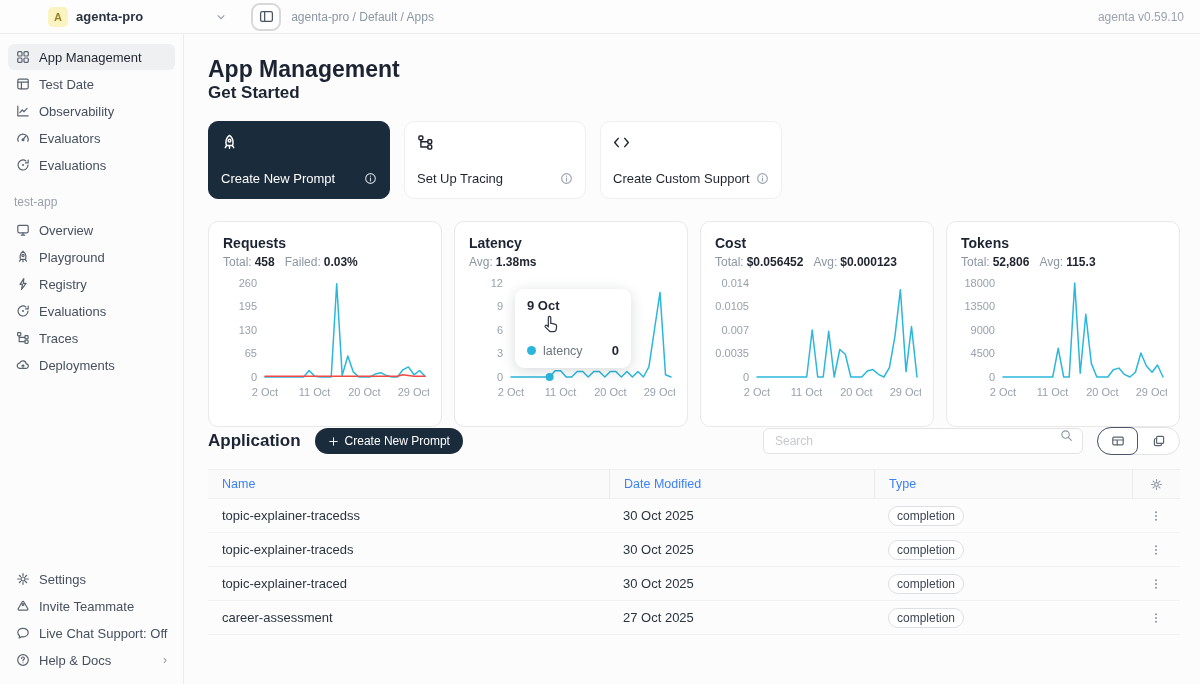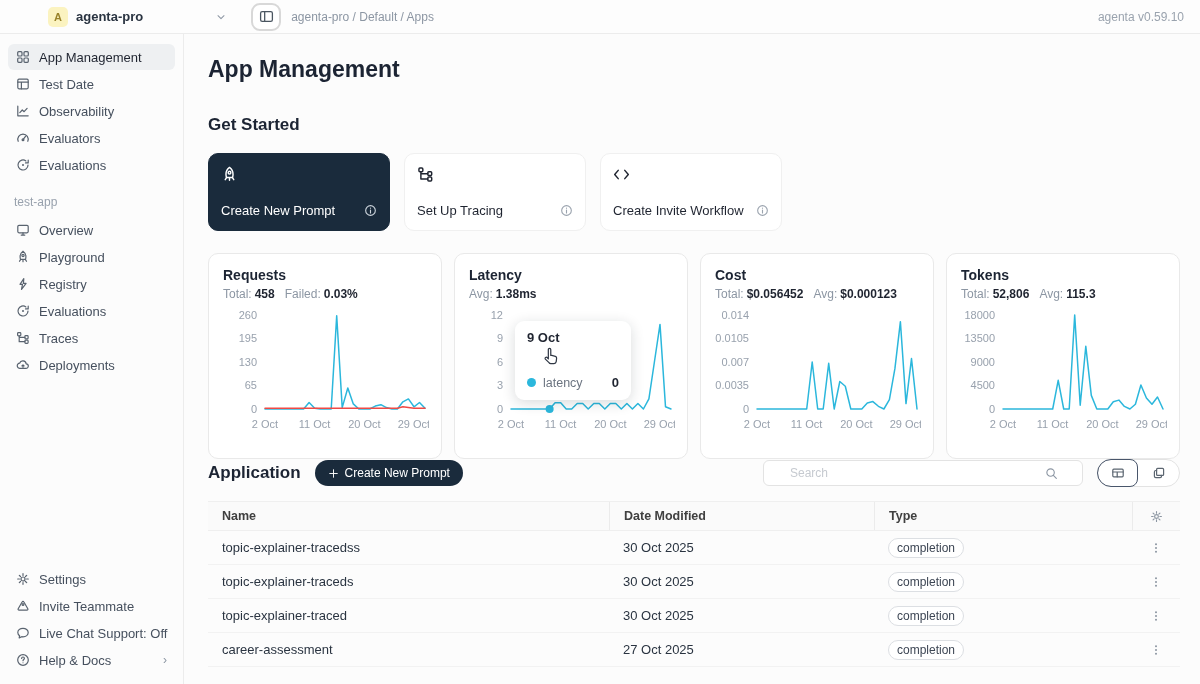--- a/index.html
+++ b/index.html
@@ -28,21 +28,21 @@
   .side-item .icn { flex:0 0 auto; color:#59636f; }
   .side-item.selected { background:#eef0f2; color:#1f2430; }
   .side-section { font-size:12px; color:#98a1ad; margin:16px 6px 8px; }
   .side-footer { margin-top:auto; }
   .side-chevron { margin-left:auto; color:#8c96a3; font-size:12px; }
 
   
   .main { position:absolute; top:34px; left:184px; right:0; bottom:0; overflow:hidden;
     padding:22px 20px 0 24px; }
   .page-title { font-size:23px; font-weight:700; color:#1c2433; }
-  .section-title { font-size:17px; font-weight:600; color:#1c2433; margin-top:32px; }
+  .section-title { font-size:17px; font-weight:600; color:#1c2433; }
 
   .gs-row { display:flex; gap:14px; margin-top:18px; }
   .gs-card { width:182px; height:78px; border-radius:10px; padding:12px;
     background:#fff; border:1px solid #f0f0f0; display:flex; flex-direction:column;
     justify-content:space-between; cursor:pointer; }
   .gs-card.dark { background:#1a2b3c; border-color:#1a2b3c; color:#fff; }
   .gs-card .icn { width:17px; height:17px; }
   .gs-bottom { display:flex; align-items:center; justify-content:space-between; font-size:13px; font-weight:500;}
   .gs-bottom .icn { width:13px; height:13px; color:#9aa3ae; }
   .gs-card.dark .gs-bottom .icn { color:#cdd5dd; }
@@ -66,37 +66,37 @@
 
   
   .app-header { display:flex; align-items:center; gap:14px; }
   .app-title { font-size:17px; font-weight:600; color:#1c2433; }
   .btn-dark { background:#1a2b3c; color:#fff; border:none; border-radius:14px; height:26px;
     padding:0 13px; font-size:12px; display:inline-flex; align-items:center; gap:6px; cursor:pointer;
     font-family:inherit;}
   .btn-dark .icn { width:11px; height:11px; }
   .flex-spacer { flex:1; }
   .search-box { width:320px; height:26px; border:1px solid #e3e3e3; border-radius:6px; background:#fff;
-    display:flex; align-items:center; padding:0 24px; gap:6px; }
+    display:flex; padding:0 9px; gap:6px; }
   .search-box input { flex:1; border:none; outline:none; font-size:12px; color:#333;
     font-family:inherit; background:transparent; }
   .search-box input::placeholder { color:#c6cad0; }
   .search-box .icn { width:13px; height:13px; color:#8c96a3; }
   .toggle-group { display:flex; border:1px solid #e3e3e3; border-radius:16px; background:#fff;
     height:28px; overflow:visible; }
   .toggle-btn { width:41px; display:flex; align-items:center; justify-content:center;
     color:#5b6570; cursor:pointer; border-radius:16px; }
   .toggle-btn.selected { border:1.5px solid #49566b; border-radius:14px 8px 8px 14px; margin:-1px 0 -1px -1px; }
   .toggle-btn .icn { width:14px; height:14px; }
 
   
   .table { margin-top:14px; }
   .trow { display:grid; grid-template-columns:401px 265px 258px 1fr; align-items:center; }
   .thead { background:#fafafa; border-top:1px solid #efefef; border-bottom:1px solid #efefef;
-    height:30px; font-size:12.5px; font-weight:700; color:#404040; }
+    height:30px; font-size:12.5px; font-weight:400; color:#3b82f6; }
   .thead .cell { border-left:1px solid #ebebeb; height:100%; display:flex; align-items:center; }
   .thead .cell:first-child { border-left:none; }
   .cell { padding-left:14px; }
   .cell.center { display:flex; justify-content:center; padding-left:0; color:#8b95a1; }
   .tbody .trow { height:34px; border-bottom:1px solid #f2f2f2; font-size:13px; color:#2a3441; cursor:pointer;}
   .badge { display:inline-block; border:1px solid #dcdfe3; border-radius:10px; padding:2px 8px;
     font-size:12px; color:#3d4654; background:#fff; }
   .dots { color:#98a1ad; }
 
   .icn { width:14px; height:14px; stroke:currentColor; fill:none; stroke-width:1.2;
@@ -278,21 +278,21 @@
             <path d="M7 6.5v3.1"></path>
             <circle cx="7" cy="4.5" r="0.6" fill="currentColor" stroke="none"></circle>
           </svg>
         </div>
       </div>
       <div class="gs-card">
         <svg viewBox="0 0 14 14" class="icn" style="width: 17px; height: 17px;">
           <path d="M4.3 3.6 1.4 7l2.9 3.4M9.7 3.6 12.6 7l-2.9 3.4"></path>
         </svg>
         <div class="gs-bottom">
-          <span>Create Invite Workflow</span>
+          <span>Create Custom Support</span>
           <svg viewBox="0 0 14 14" class="icn" style="width: 13px; height: 13px;">
             <circle cx="7" cy="7" r="5.2"></circle>
             <path d="M7 6.5v3.1"></path>
             <circle cx="7" cy="4.5" r="0.6" fill="currentColor" stroke="none"></circle>
           </svg>
         </div>
       </div>
     </div>
 
   <div class="charts-row" id="charts-row">

